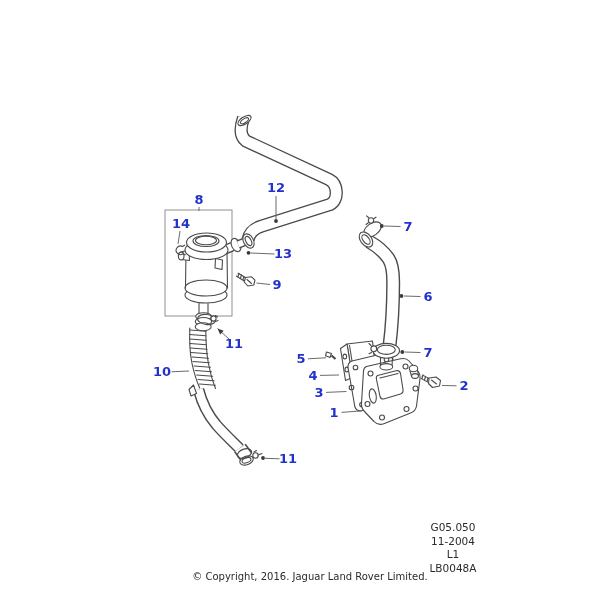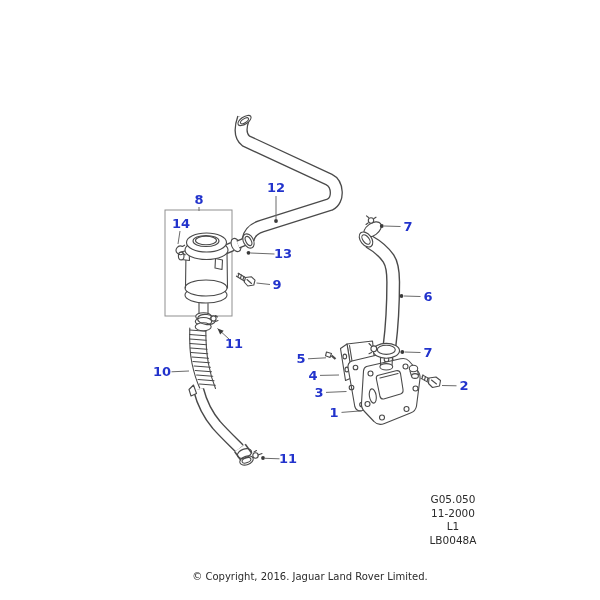--- a/index.html
+++ b/index.html
@@ -20,21 +20,21 @@
   .to{fill:none;stroke:var(--line);stroke-linejoin:round;stroke-linecap:butt;}
   .ti{fill:none;stroke:#ffffff;stroke-linejoin:round;stroke-linecap:butt;}
   .frame{fill:none;stroke:#8f8f8f;stroke-width:1;}
   .leader{stroke:var(--leader);stroke-width:1;fill:none;}
   .dot{fill:#3a3a3a;}
   .arrowhead{fill:#3a3a3a;}
   .callout{fill:var(--blue);font-family:"DejaVu Sans","Liberation Sans",sans-serif;
            font-size:13px;font-weight:bold;text-anchor:middle;cursor:pointer;}
   
   .ref-block{
-    position:absolute;left:403px;top:493px;width:100px;text-align:center;
+    position:absolute;left:403px;top:521px;width:100px;text-align:center;
     font-size:10.5px;line-height:13.5px;color:#2b2b2b;
   }
   .copyright{
     position:absolute;left:0;right:0;top:571px;text-align:center;
     font-size:10px;color:#2b2b2b;transform:translateX(10px);
   }
 </style>
 </head>
 <body>
 
@@ -223,20 +223,20 @@
         <polygon points="0,0 -6,-2.6 -6,2.6" transform="translate(217.5,328.5) rotate(-137.48955292199915)" class="arrowhead"></polygon>
         <text x="234" y="348" class="callout">11</text>
         <line x1="279.5" y1="458.8" x2="265" y2="458.3" class="leader"></line>
         <circle cx="263" cy="458" r="1.9" class="dot"></circle>
         <text x="288" y="463" class="callout">11</text>
       </g>
   </svg>
 
   <div class="ref-block">
     <div>G05.050</div>
-    <div>11-2000</div>
+    <div>11-2004</div>
     <div>L1</div>
     <div>LB0048A</div>
   </div>
 
   <div class="copyright">© Copyright, 2016. Jaguar Land Rover Limited.</div>
 
 </div>
 
 </body></html>

